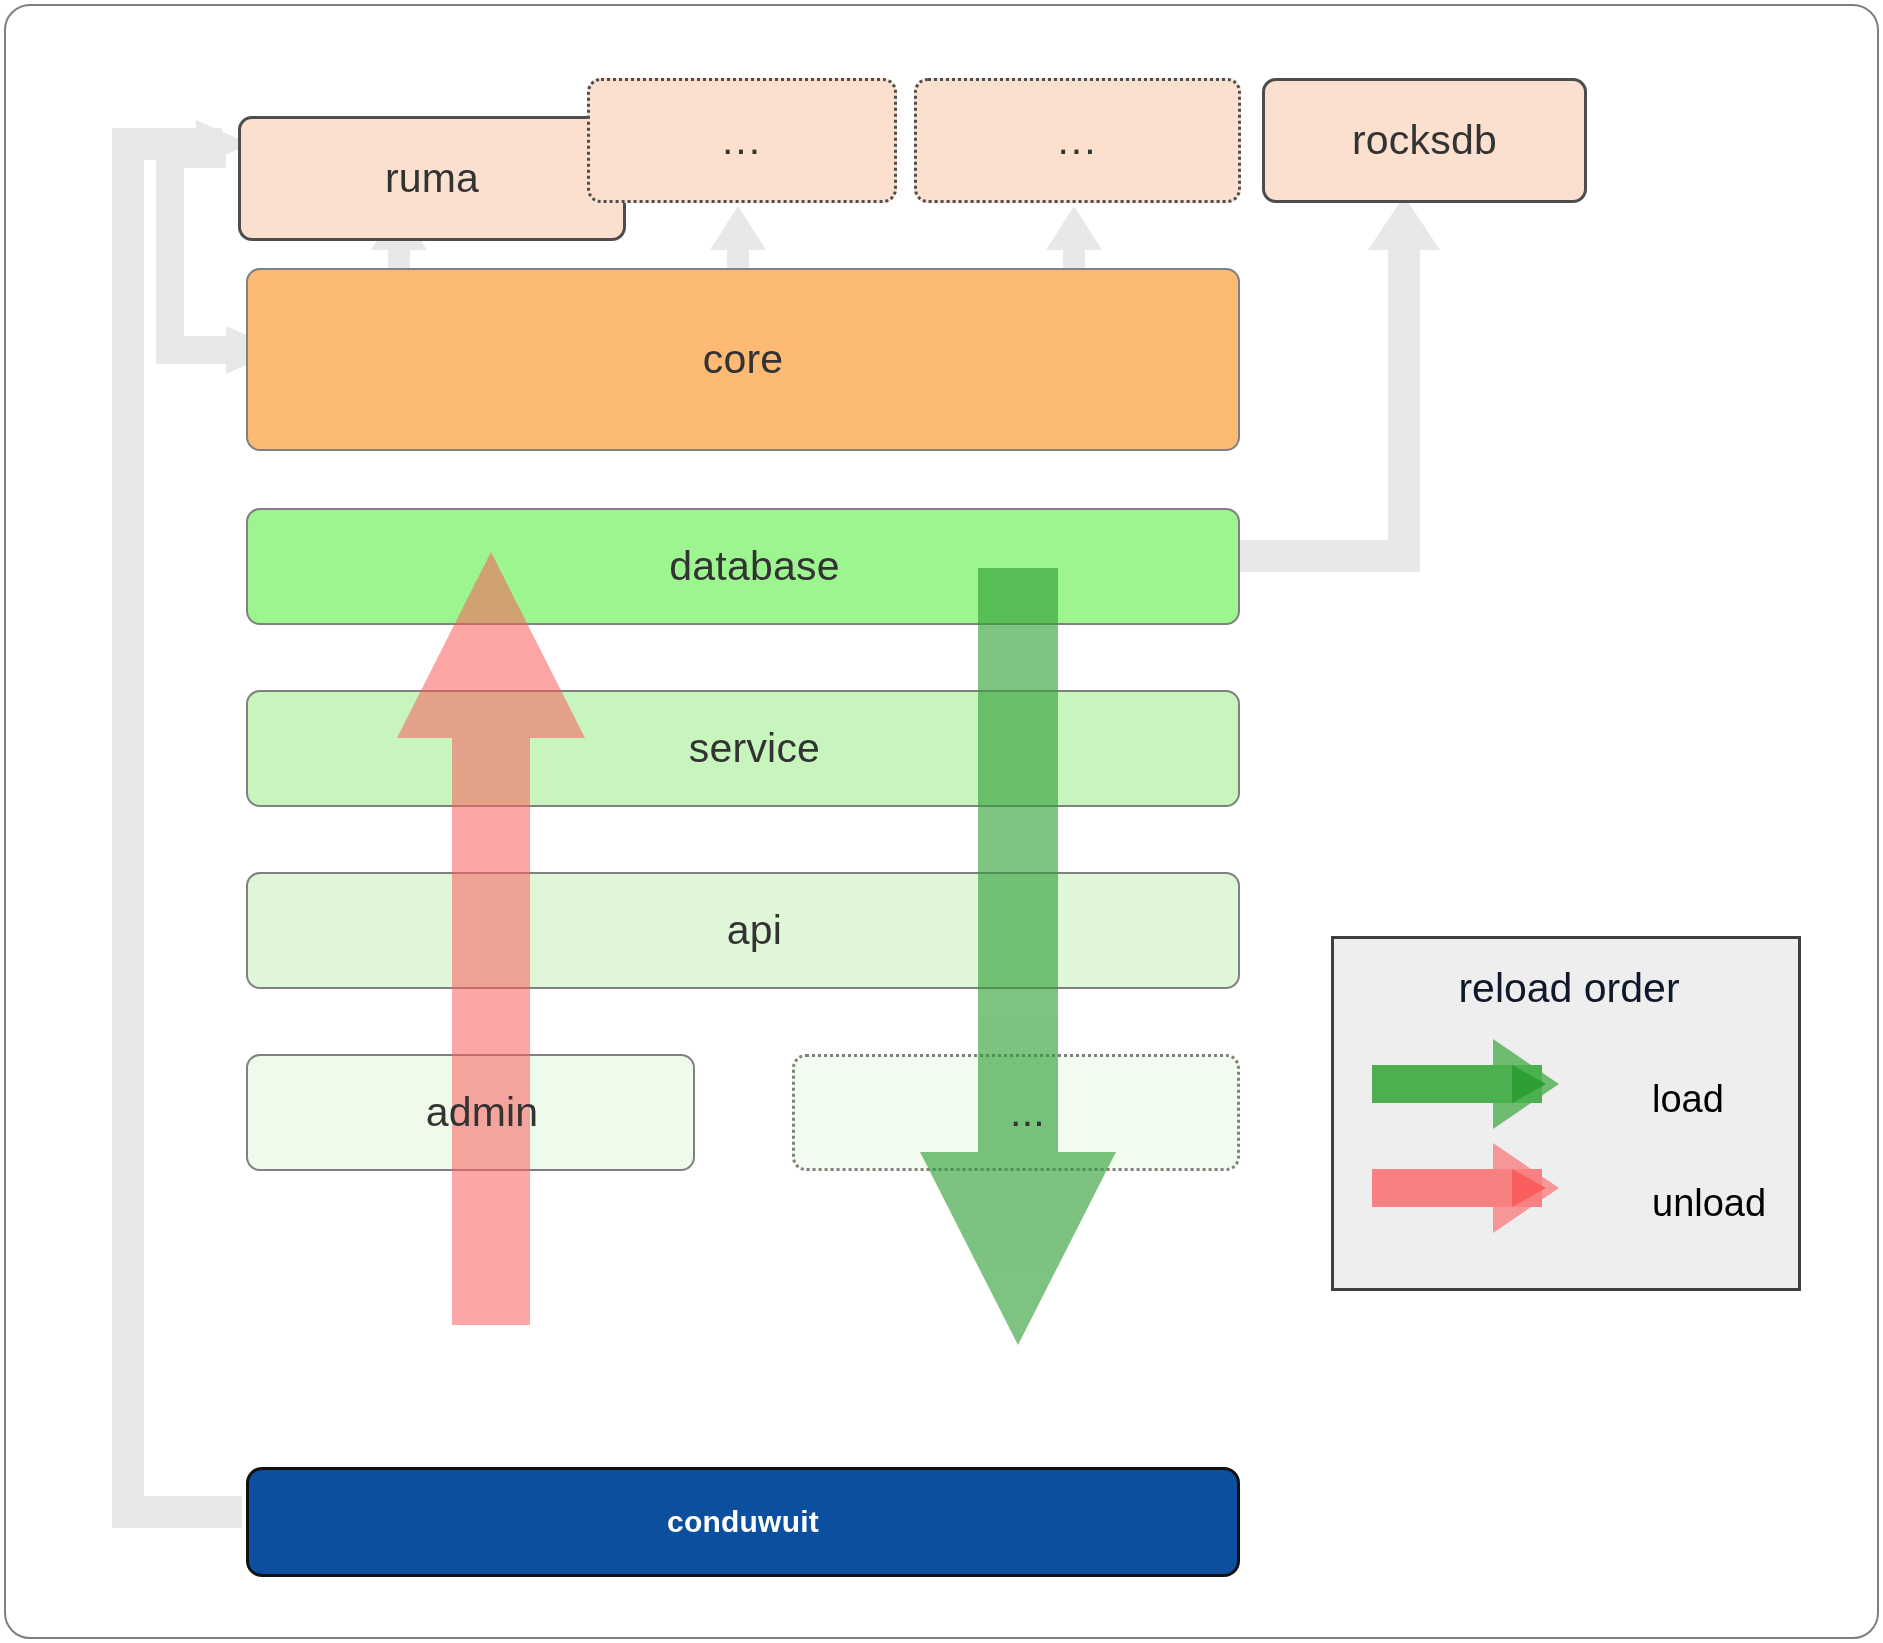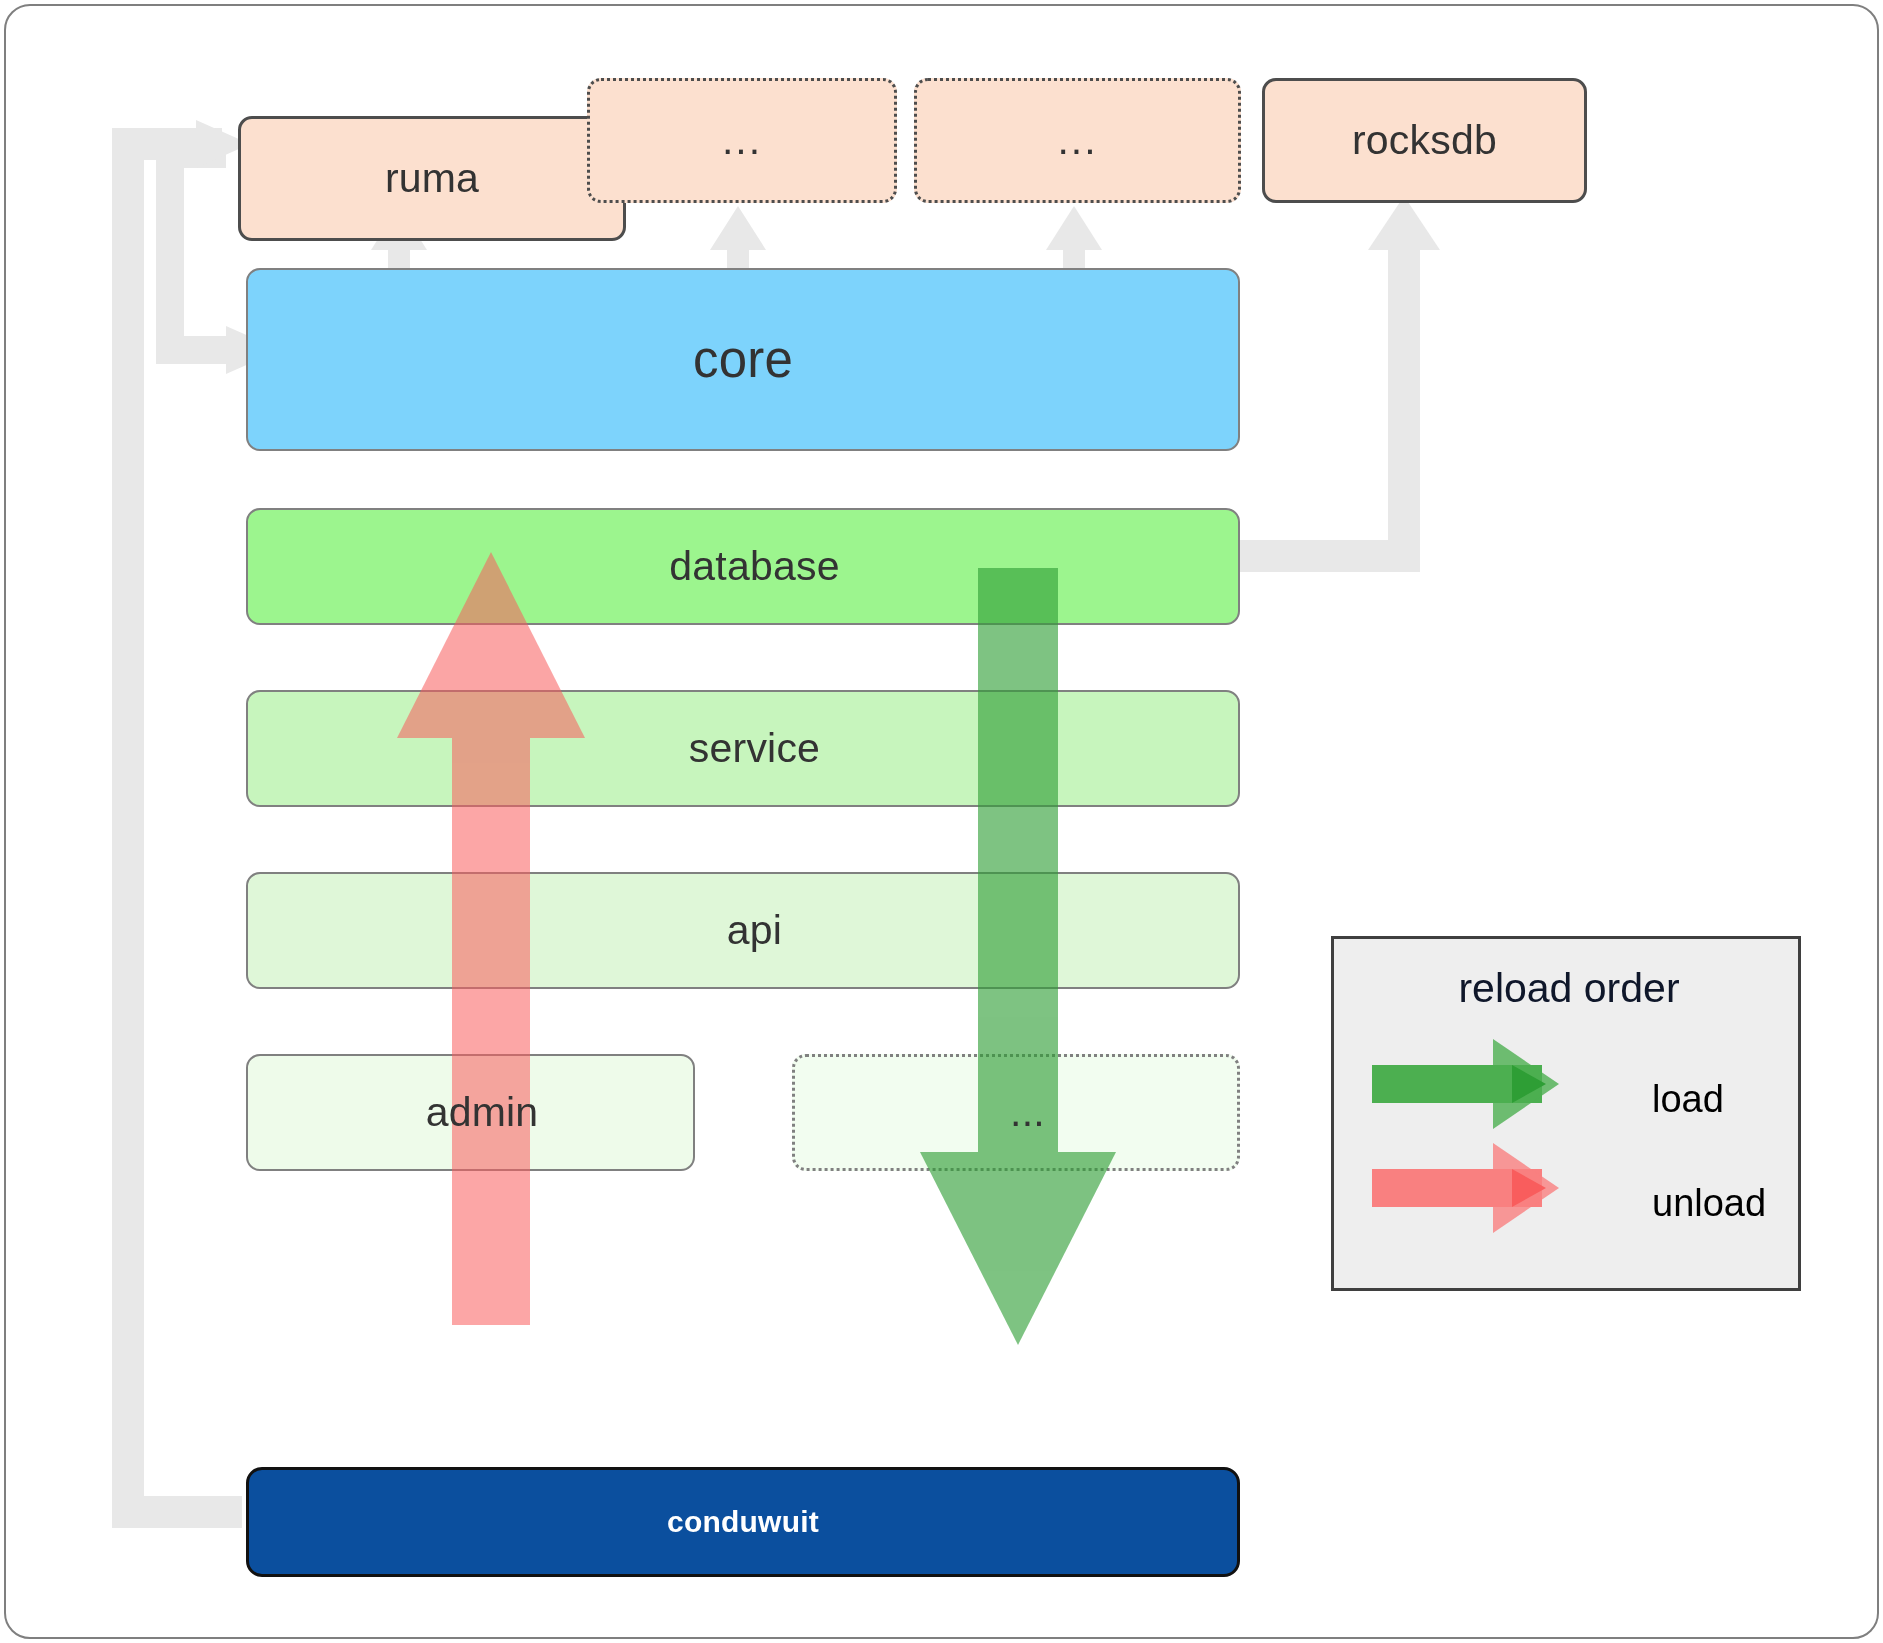--- a/index.html
+++ b/index.html
@@ -53,24 +53,24 @@
     background: #fce0cf;
     border-radius: 14px;
     font-size: 41px;
   }
   .dep.solid { border: 3px solid #4d4d4d; }
   .dep.dotted { border: 3px dotted #4d4d4d; }
   .dep .dots { font-size: 41px; letter-spacing: 2px; }
 
   
   .core {
-    background: #7dd3fc;
+    background: #fdba74;
     border: 2px solid #808080;
     border-radius: 14px;
-    font-size: 51px;
+    font-size: 41px;
   }
   
   .layerbox {
     border: 2px solid #808080;
     border-radius: 14px;
     font-size: 41px;
     padding-left: 23px;
   }
   .layerbox.dotted { border: 3px dotted #808080; }
 

